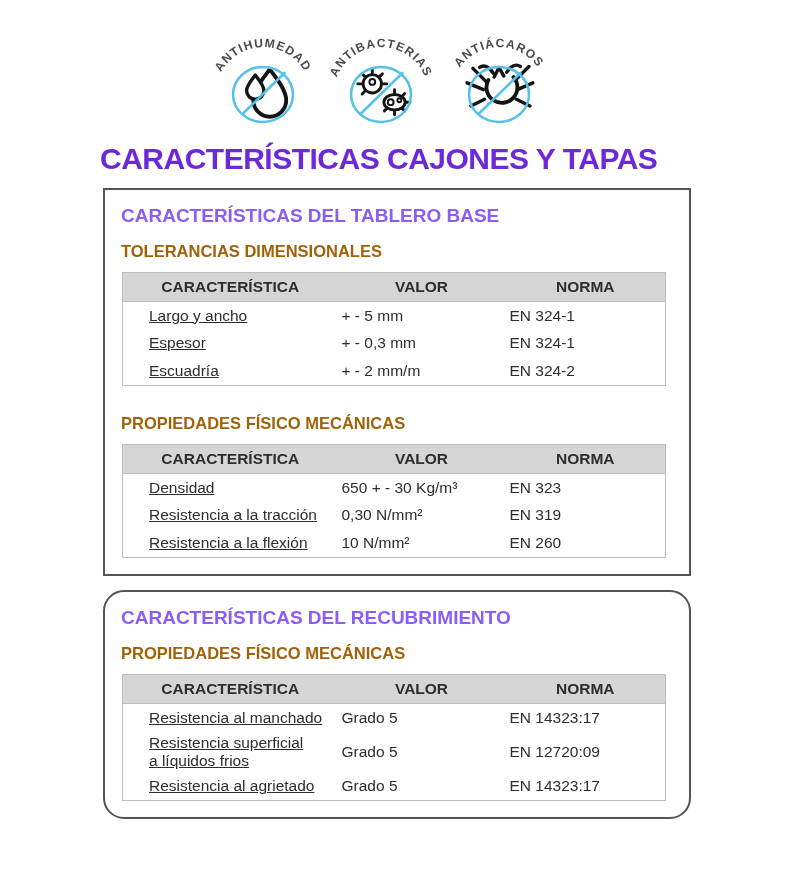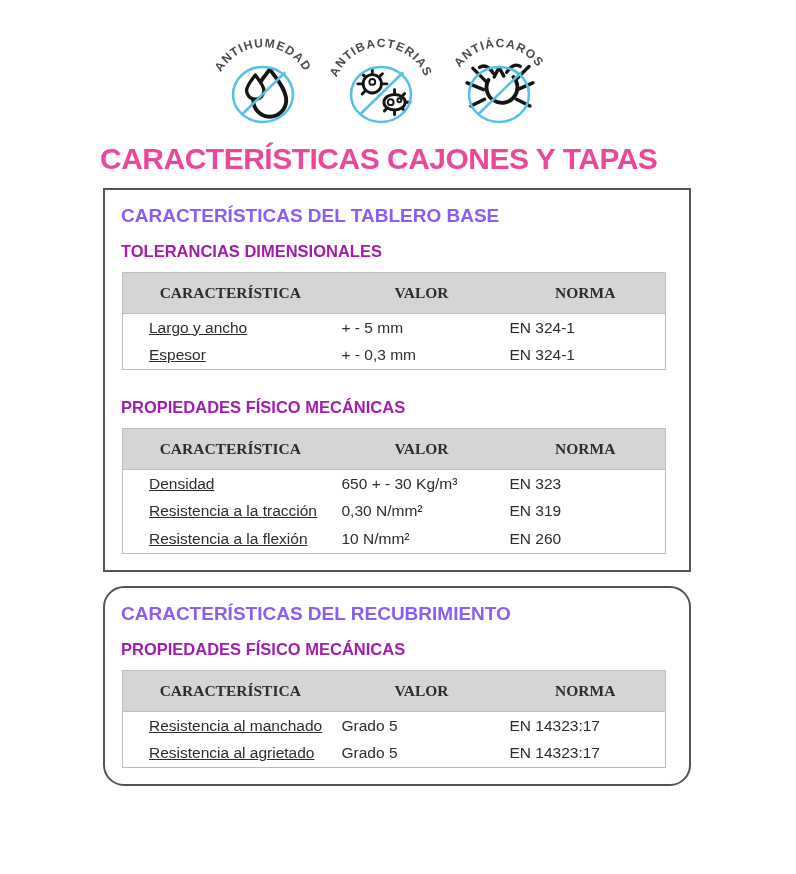--- a/index.html
+++ b/index.html
@@ -29,58 +29,58 @@
     font-family:"Liberation Sans",sans-serif;
     font-size:12.5px;font-weight:bold;
     fill:var(--label-gray);letter-spacing:1.2px;
   }
   .ring{fill:none;stroke:var(--accent-blue);stroke-width:2.6;}
   .glyph{stroke:#141414;fill:none;stroke-linecap:round;stroke-linejoin:round;}
 
   
   h1.page-title{
     margin:14px 0 12px 100px;
-    font-size:30px;font-weight:bold;color:#ec4899;
+    font-size:30px;font-weight:bold;color:#6d28d9;
     letter-spacing:-0.5px;white-space:nowrap;
   }
 
   
   .box{
     margin-left:103px;width:588px;
     border:2px solid var(--box-border);
     padding:15px 16px 16px 16px;
     background:#ffffff;
   }
   .box + .box{margin-top:14px;border-radius:21px;}
   .box h2{
     font-size:19px;font-weight:bold;color:#8b5cf6;
     margin:0 0 15px 0;letter-spacing:0;
   }
   .box h3{
-    font-size:16.5px;font-weight:bold;color:#a21caf;
+    font-size:16.5px;font-weight:bold;color:#a16207;
     margin:0 0 11px 0;
   }
 
   
   table.spec{
     width:543px;margin-left:1px;margin-bottom:28px;
     border-collapse:collapse;
     border:1px solid #bdbdbd;
     font-size:15.5px;color:var(--text-dark);
     table-layout:fixed;
   }
   table.spec:last-child{margin-bottom:0;}
   table.spec col.c1{width:215px;}
   table.spec col.c2{width:168px;}
   table.spec col.c3{width:160px;}
   table.spec thead th{
     background:var(--header-gray);
     border-bottom:1px solid #bdbdbd;
     font-weight:bold;text-align:center;
-    height:41px;padding:2px 4px;font-family:Liberation Serif, serif;
+    height:29px;padding:2px 4px;
   }
   table.spec tbody td{
     height:28px;padding:2px 4px;
     text-align:left;line-height:1.18;
   }
   table.spec tbody td.c1{
     text-align:left;padding-left:26px;white-space:pre-line;text-decoration:underline;
   }
 </style>
 </head>
@@ -168,20 +168,25 @@
         <tr>
           <td class="c1">Largo y ancho</td>
           <td class="c2">+ - 5 mm</td>
           <td class="c3">EN 324-1</td>
         </tr>
         <tr>
           <td class="c1">Espesor</td>
           <td class="c2">+ - 0,3 mm</td>
           <td class="c3">EN 324-1</td>
         </tr>
+        <tr>
+          <td class="c1">Escuadría</td>
+          <td class="c2">+ - 2 mm/m</td>
+          <td class="c3">EN 324-2</td>
+        </tr>
       </tbody>
     </table>
 
     <h3>PROPIEDADES FÍSICO MECÁNICAS</h3>
     <table class="spec">
       <colgroup>
           <col class="c1">
           <col class="c2">
           <col class="c3">
         </colgroup>
@@ -229,20 +234,26 @@
           <th>NORMA</th>
         </tr>
       </thead>
       <tbody>
         <tr>
           <td class="c1">Resistencia al manchado</td>
           <td class="c2">Grado 5</td>
           <td class="c3">EN 14323:17</td>
         </tr>
         <tr>
+          <td class="c1">Resistencia superficial
+a líquidos frios</td>
+          <td class="c2">Grado 5</td>
+          <td class="c3">EN 12720:09</td>
+        </tr>
+        <tr>
           <td class="c1">Resistencia al agrietado</td>
           <td class="c2">Grado 5</td>
           <td class="c3">EN 14323:17</td>
         </tr>
       </tbody>
     </table>
   </section>
 
 </div>
 

